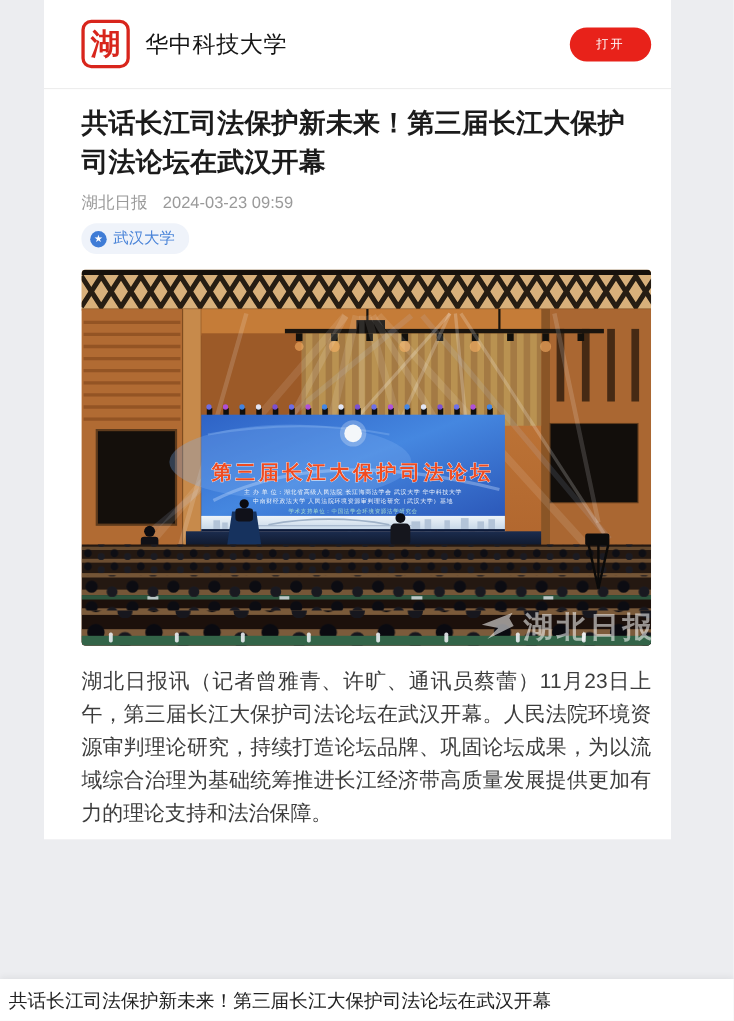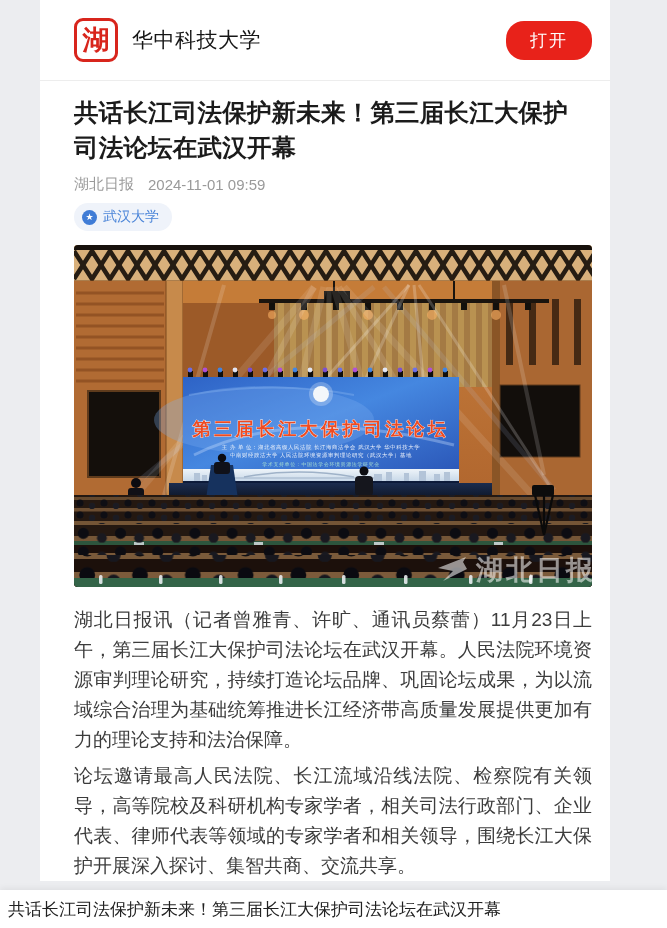--- a/index.html
+++ b/index.html
@@ -21,21 +21,21 @@
   .logo {
     width:44px; height:44px; flex:none;
     border:3px solid #d8251c; border-radius:9px; background:#fff;
     color:#d8251c; font-size:27px; font-weight:700;
     display:flex; align-items:center; justify-content:center;
     font-family:"DejaVu Serif", serif;
   }
   .app-name { margin-left:14px; font-size:21px; color:#161616; font-weight:500; letter-spacing:.5px; }
   .open-btn {
     margin-left:auto; background:#e8221a; color:#fff; border:none;
-    font-size:17px; font-weight:500; letter-spacing:2px;
+    font-size:11px; font-weight:500; letter-spacing:2px;
     padding:8px 24px; border-radius:18px; font-family:inherit; cursor:pointer;
   }
   
   .main { padding:0 18px 8px 34px; }
   .title { margin:14px 0 0; font-size:24.5px; line-height:35px; color:#1b1b1b; font-weight:700; letter-spacing:.2px; }
   .byline { margin-top:10px; display:flex; align-items:center; gap:14px; font-size:15px; color:#9a9a9a; }
   .badge {
     margin-top:9px; display:inline-flex; align-items:center; gap:6px;
     background:#eff3fa; border-radius:14px; padding:5px 13px 5px 8px;
     font-size:14px; color:#4a84d8;
@@ -67,21 +67,21 @@
     <div class="logo">湖</div>
     <div class="app-name">华中科技大学</div>
     <button class="open-btn">打开</button>
   </header>
 
   <main class="main">
     <h1 class="title">共话长江司法保护新未来！第三届长江大保护司法论坛在武汉开幕</h1>
 
     <div class="byline">
       <span>湖北日报</span>
-      <span>2024-11-01 09:59</span>
+      <span>2024-03-23 09:59</span>
     </div>
 
     <div>
       <span class="badge">
         <span class="badge-icon">★</span>
         <span>武汉大学</span>
       </span>
     </div>
 
     <figure class="photo">
@@ -321,17 +321,16 @@
         <rect x="458" y="240" width="22" height="11" rx="2" fill="#0c0c0c"></rect>
 
         <g opacity=".55" fill="#ffffff">
           <path d="M392 312 l-28 11 l15 3 l-10 10 l24 -12 l-4 -7 z"></path>
           <text x="402" y="334" font-size="27" font-weight="700" letter-spacing="3">湖北日报</text>
         </g>
       </svg>
     </figure>
 
     <p class="body">湖北日报讯（记者曾雅青、许旷、通讯员蔡蕾）11月23日上午，第三届长江大保护司法论坛在武汉开幕。人民法院环境资源审判理论研究，持续打造论坛品牌、巩固论坛成果，为以流域综合治理为基础统筹推进长江经济带高质量发展提供更加有力的理论支持和法治保障。</p>
-    <p class="body">论坛邀请最高人民法院、长江流域沿线法院、检察院有关领导，高等院校及科研机构专家学者，相关司法行政部门、企业代表、律师代表等领域的专家学者和相关领导，围绕长江大保护开展深入探讨、集智共商、交流共享。</p>
   </main>
 </div>
 
 <div class="bottombar">共话长江司法保护新未来！第三届长江大保护司法论坛在武汉开幕</div>
 
 </body></html>

